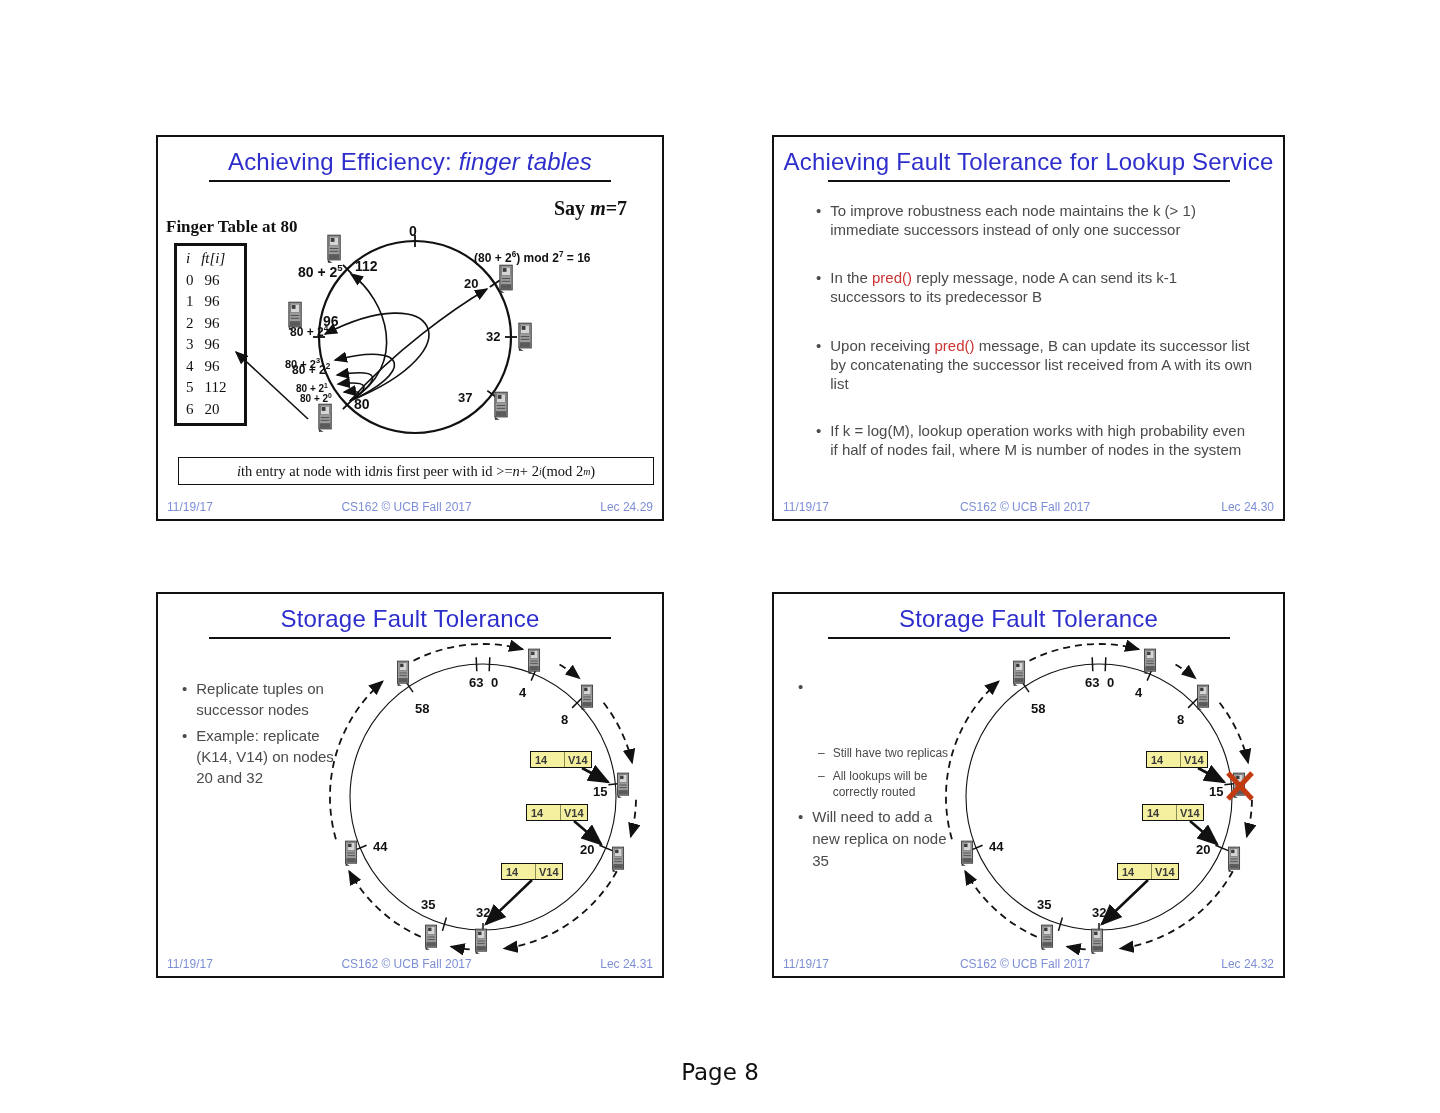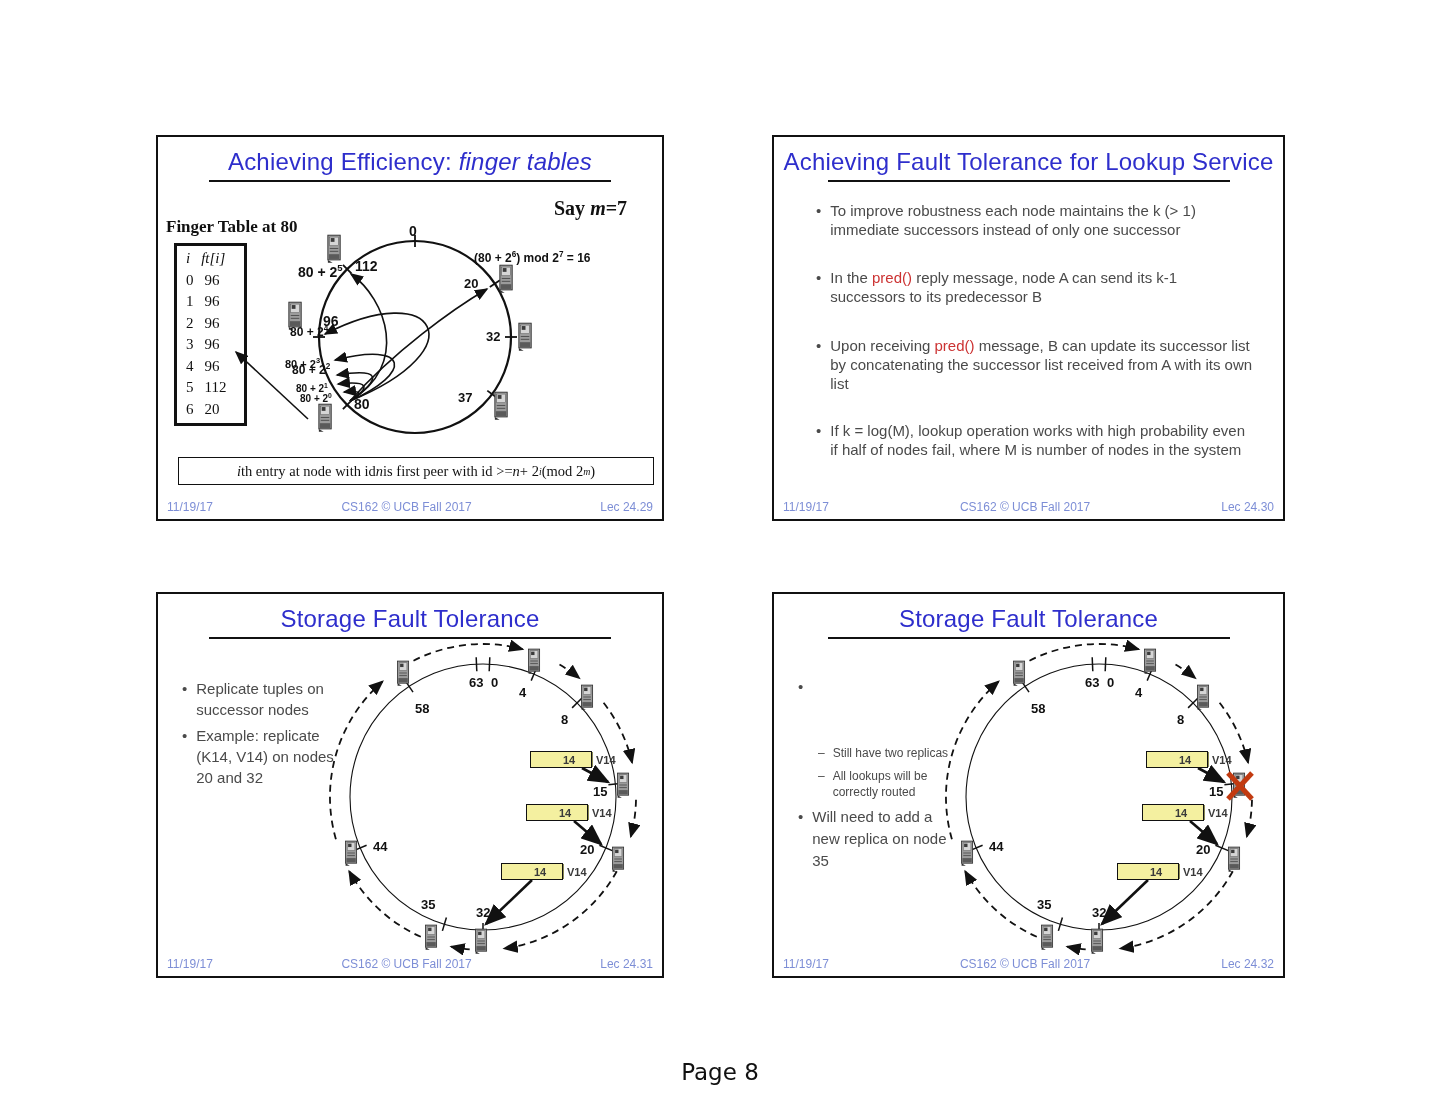--- a/index.html
+++ b/index.html
@@ -24,21 +24,21 @@
   .ft-caption{position:absolute;left:8px;top:80px;font-family:"Liberation Serif",serif;font-weight:bold;font-size:17px;}
   .ft-box{position:absolute;left:16px;top:106px;width:58px;border:3px solid #111;padding:2px 0 3px 9px;
           font-family:"Liberation Serif",serif;font-size:15px;line-height:21.5px;background:#fff;}
   .ft-row{display:flex;gap:11px;}
   .ft-head{font-style:italic;}
   .say-m{position:absolute;left:396px;top:60px;font-family:"Liberation Serif",serif;font-weight:bold;font-size:20px;}
   .formula{position:absolute;left:20px;top:320px;width:474px;height:26px;border:1.5px solid #111;
            font-family:"Liberation Serif",serif;font-size:14.5px;display:flex;align-items:center;justify-content:center;}
   
   .replica{position:absolute;width:62px;height:17px;border:1.6px solid #111;background:var(--replica_yellow);
-           display:flex;font-size:11px;font-weight:bold;color:#3a3a3a;box-sizing:border-box;padding-left:28px;}
+           display:flex;font-size:11px;font-weight:bold;color:#3a3a3a;box-sizing:border-box;}
   .replica .k{flex:0 0 29px;border-right:1px solid #8a8a55;display:flex;align-items:center;padding-left:4px;}
   .replica .v{flex:1;display:flex;align-items:center;padding-left:3px;}
   #page8{position:absolute;left:0;right:0;top:1031px;text-align:center;font-size:23px;color:#111;
          font-family:"DejaVu Sans",sans-serif;margin-top:28px;}
 </style>
 </head>
 <body>
 
 <svg width="0" height="0" style="position:absolute" aria-hidden="true">
   <defs>

